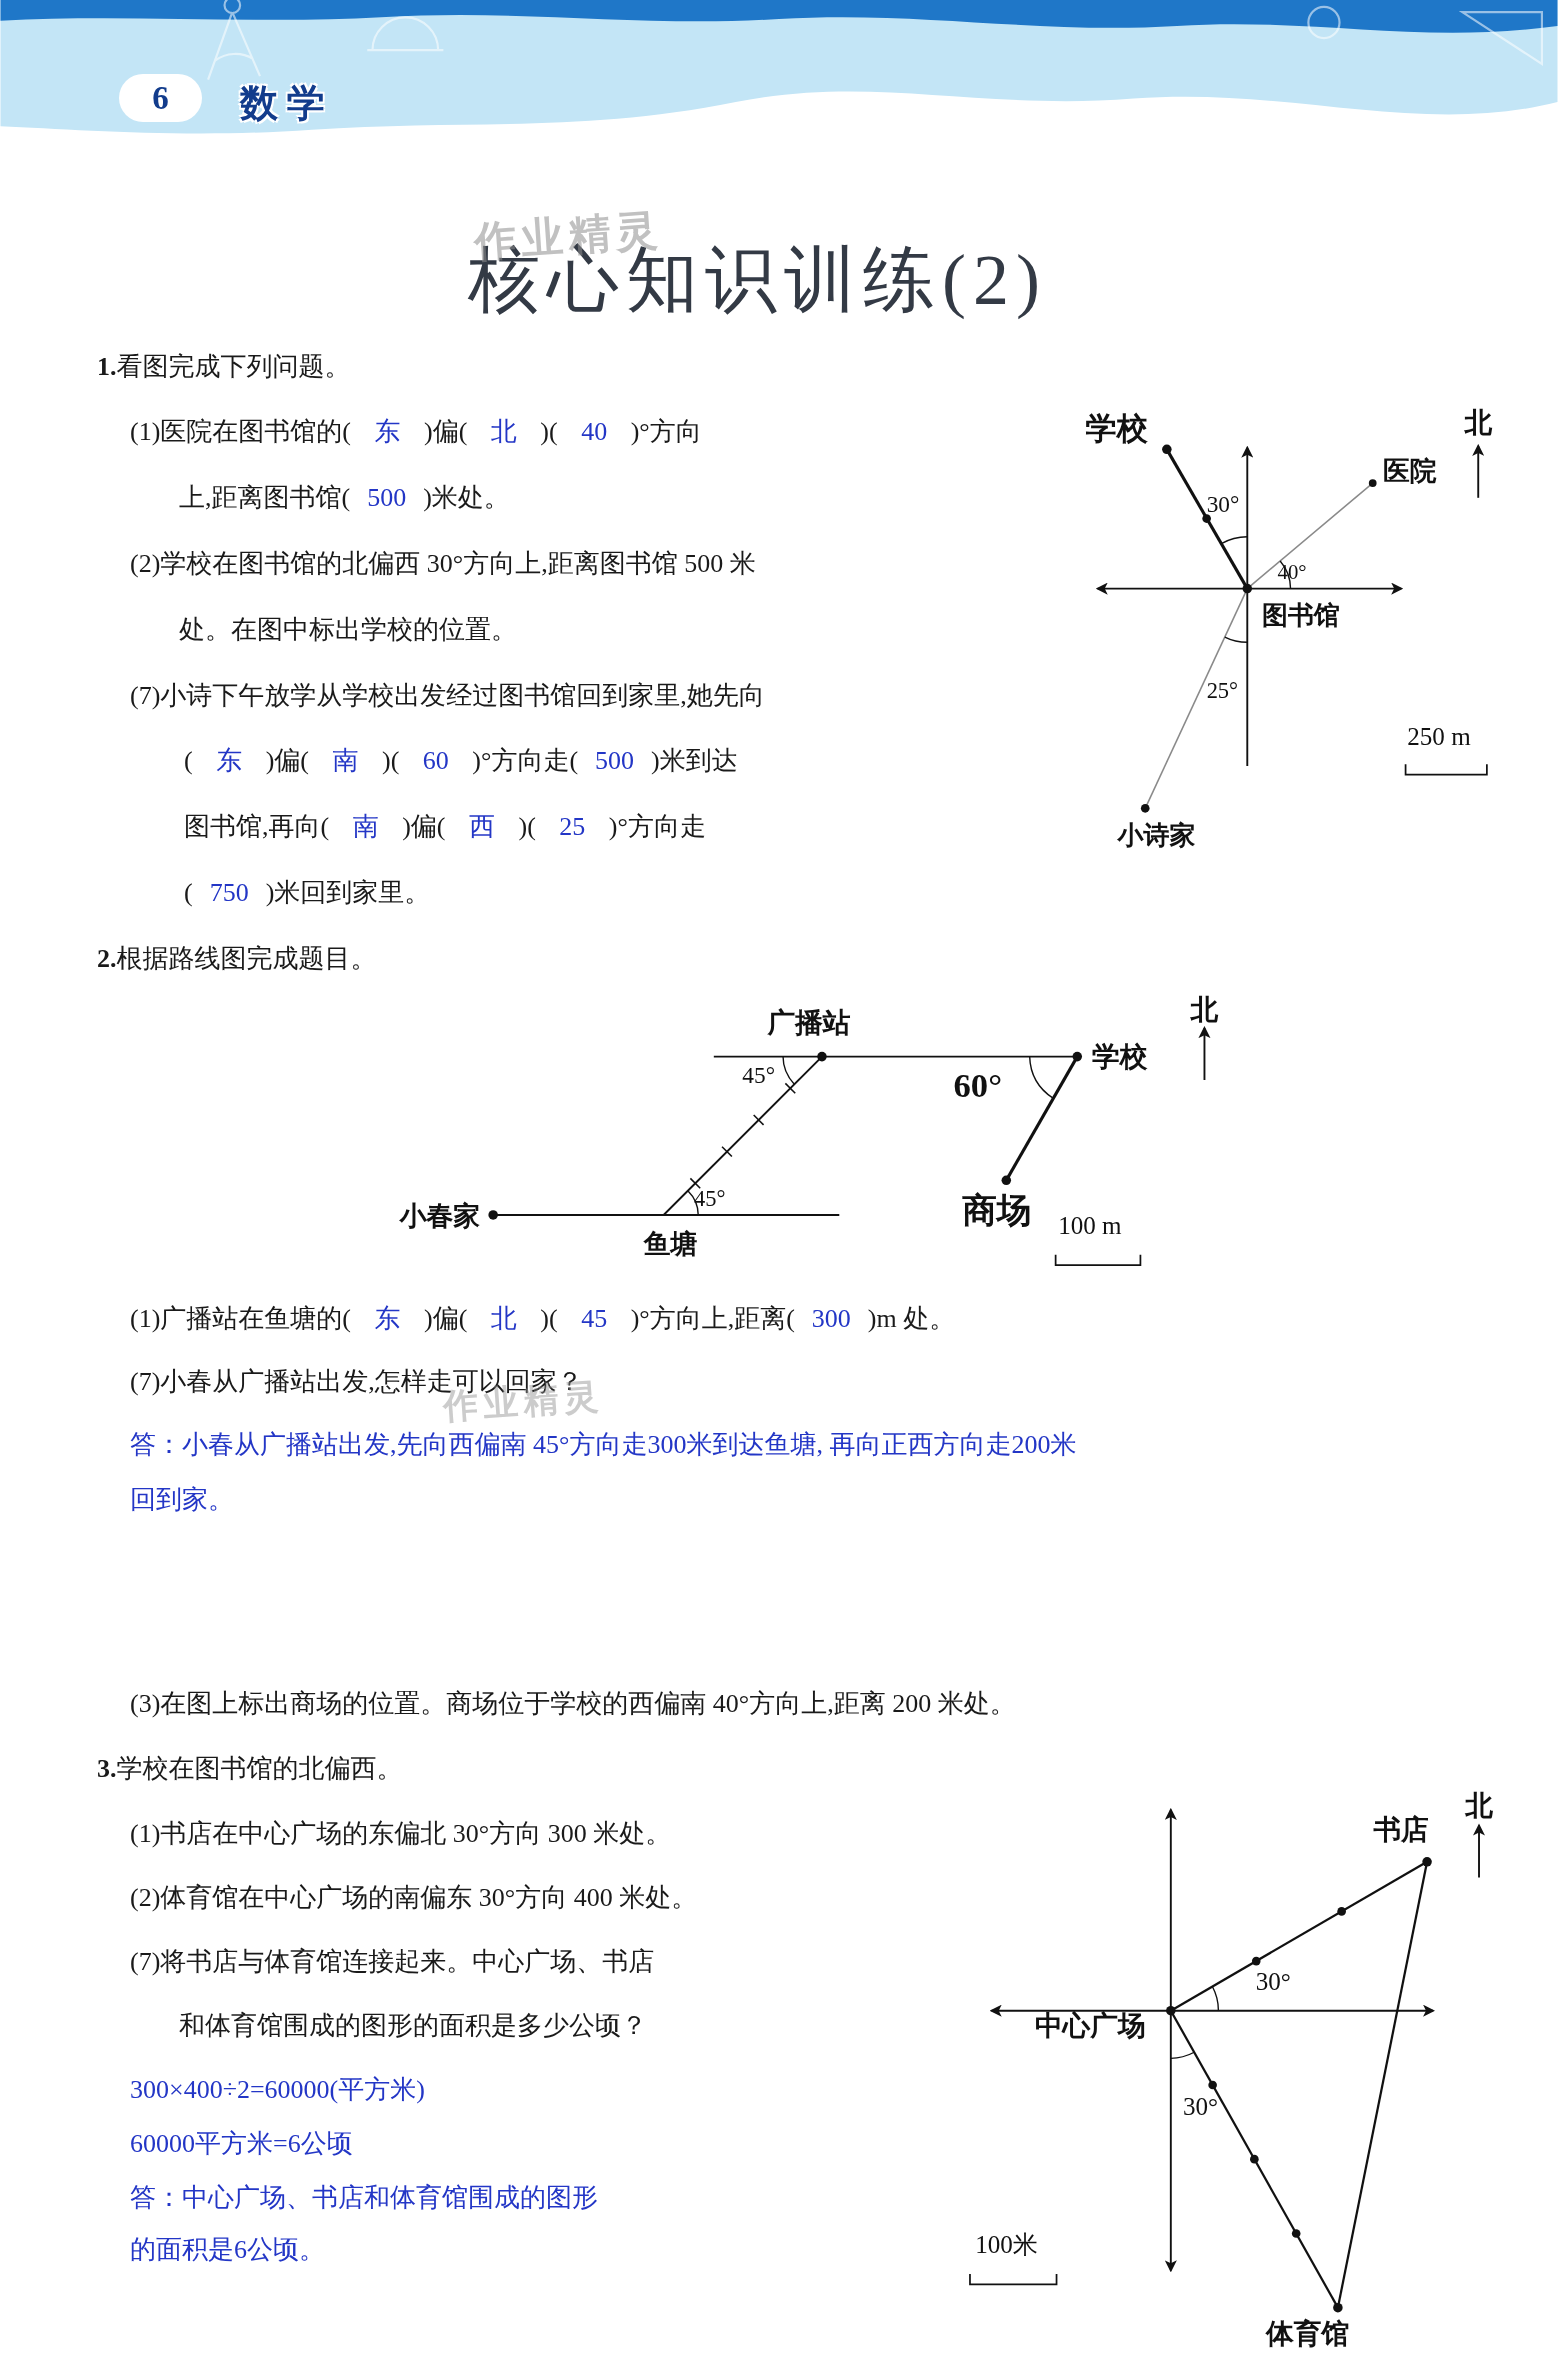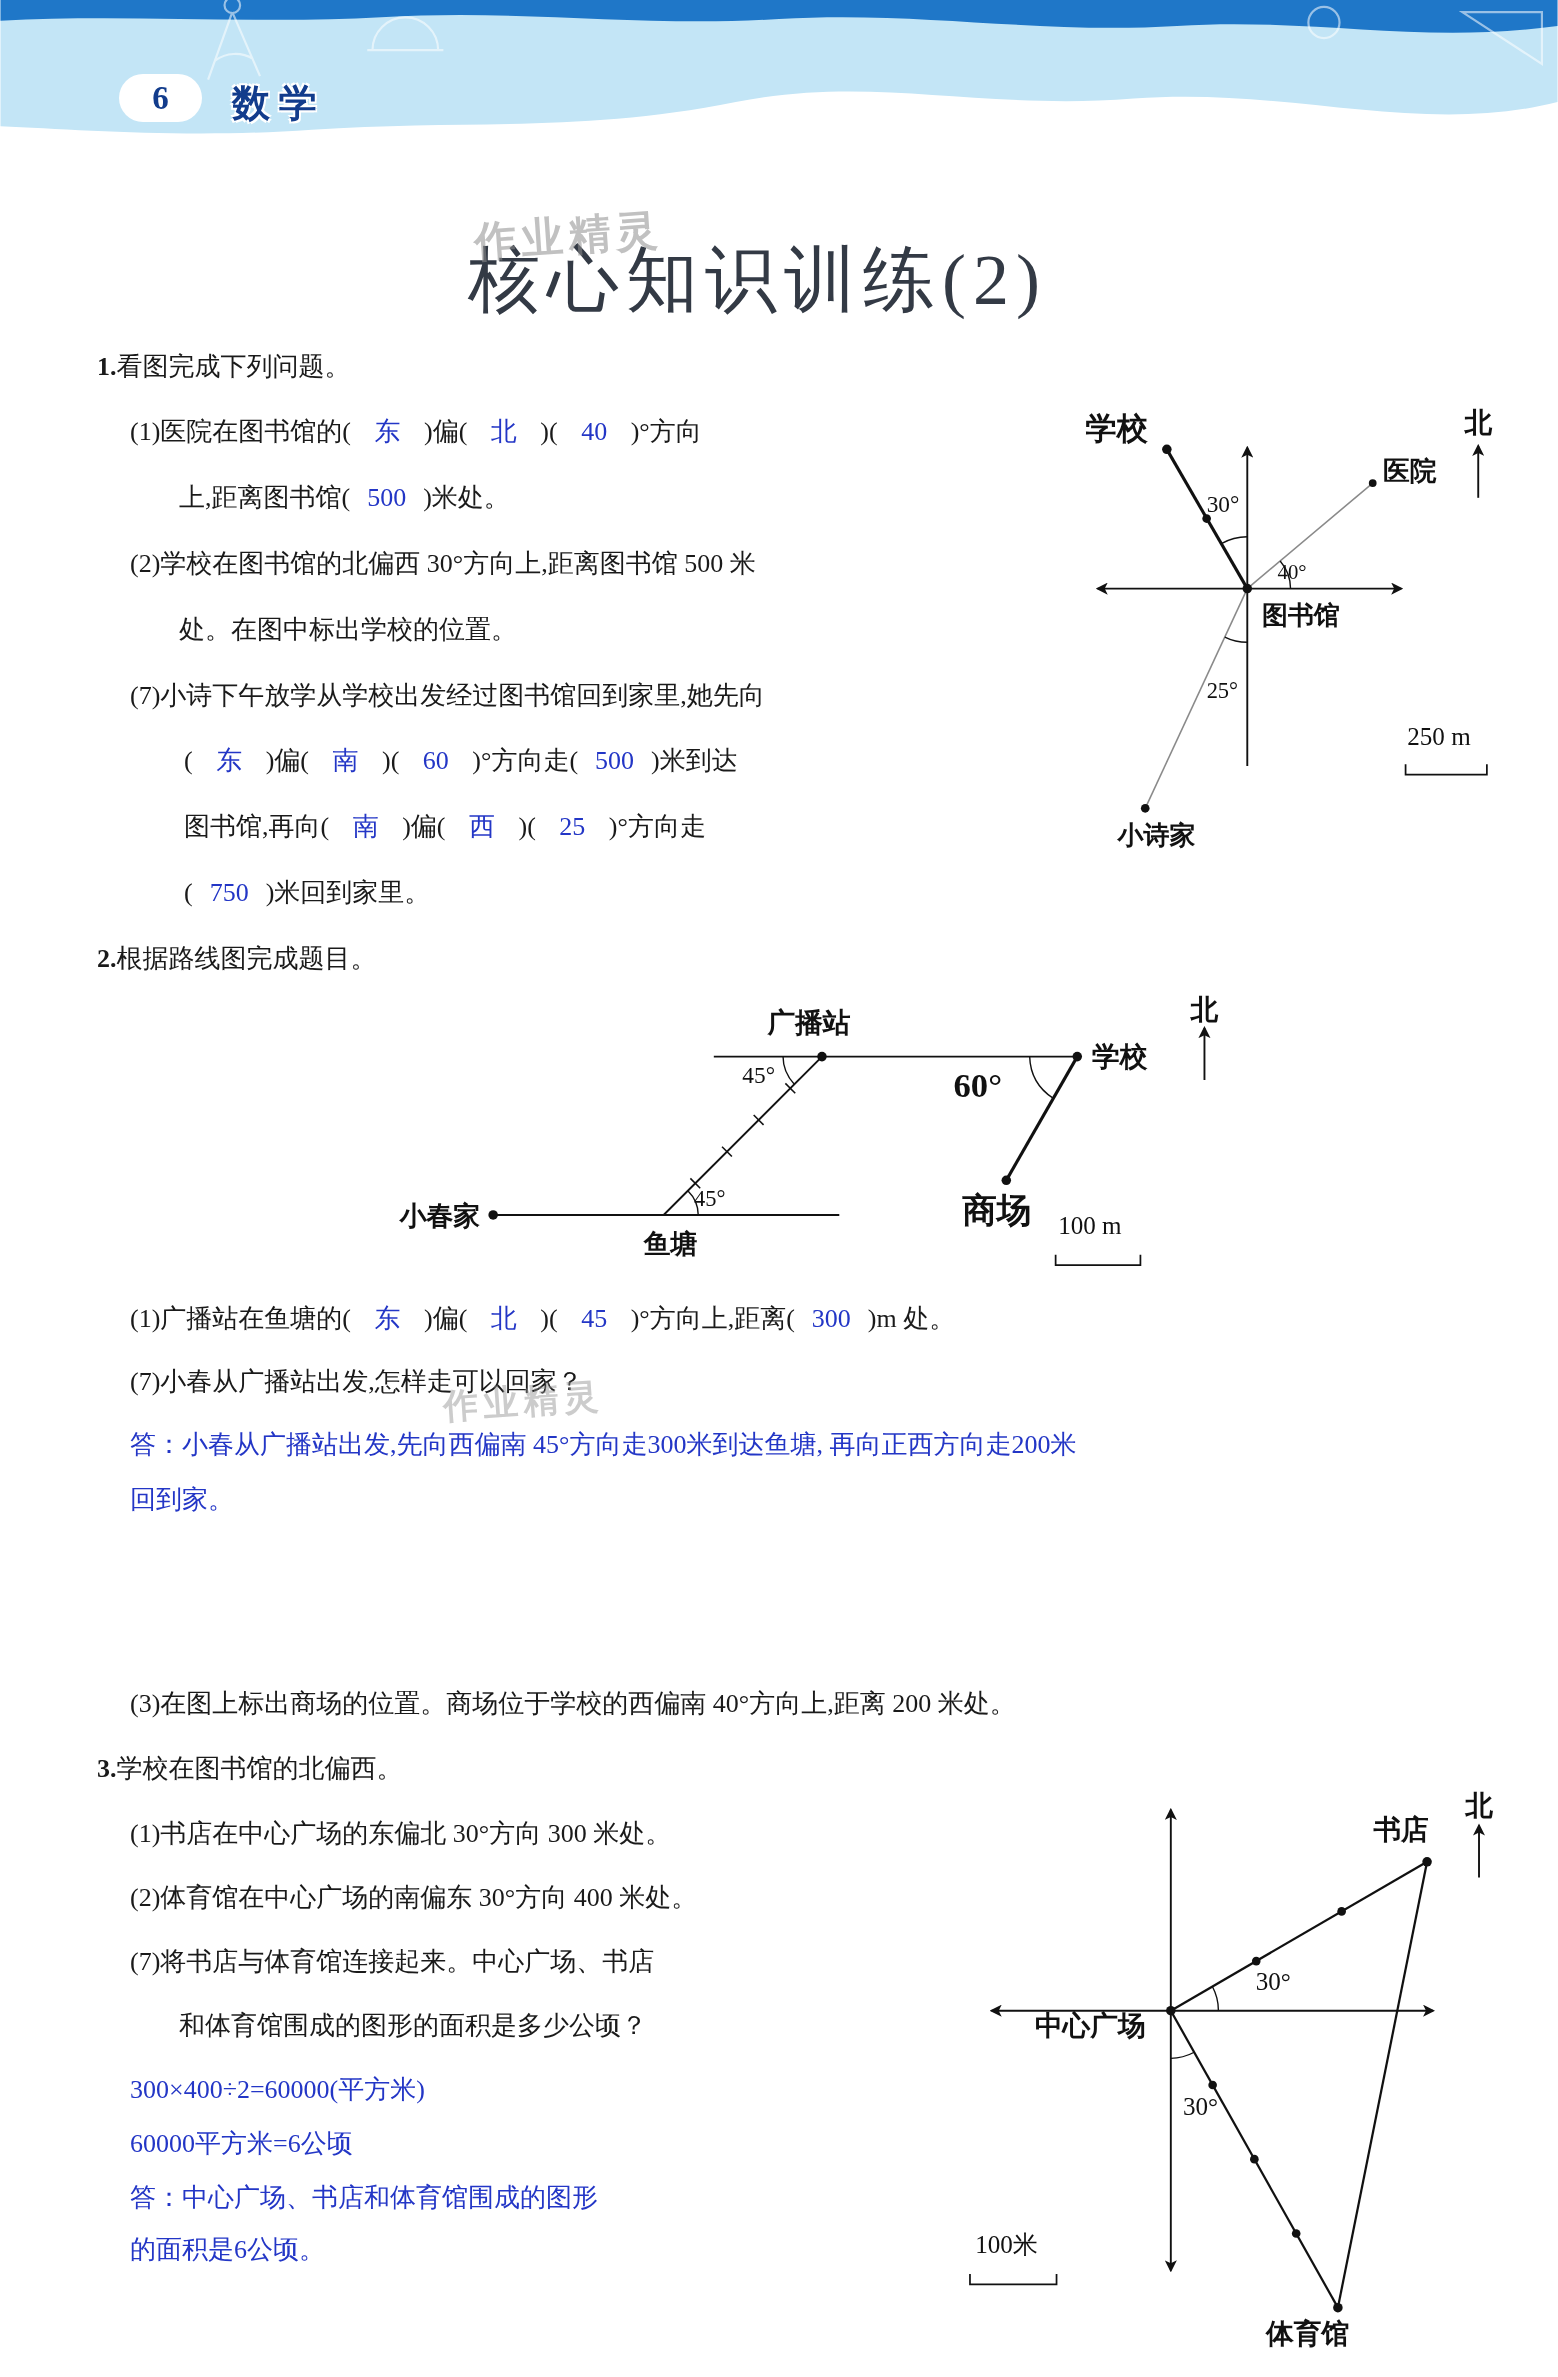--- a/index.html
+++ b/index.html
@@ -14,21 +14,21 @@
   .line .blue{color:var(--c-answer,#2336c6)}
   .diag{position:absolute}
   svg text{font-family:"Liberation Serif","DejaVu Serif",serif;fill:#111}
   .wm{position:absolute;color:#8f8f8f;opacity:.55;font-weight:bold;letter-spacing:5.2px;z-index:6;pointer-events:none}
   .pagenum{
     position:absolute;left:119px;top:74px;width:83px;height:48px;background:#fff;border-radius:24px;
     display:flex;align-items:center;justify-content:center;z-index:3;
     font-size:33px;font-weight:bold;color:var(--c-navy,#123c8c);
   }
   .subject{
-    position:absolute;left:232px;top:78px;z-index:3;font-size:38px;font-weight:bold;letter-spacing:8.7px;
+    position:absolute;left:240px;top:78px;z-index:3;font-size:38px;font-weight:bold;letter-spacing:8.7px;
     color:var(--c-navy,#123c8c);
     text-shadow:-1.7px -1.7px 0 #fff,1.7px -1.7px 0 #fff,-1.7px 1.7px 0 #fff,1.7px 1.7px 0 #fff;
     text-align:right;
   }
   .title{
     position:absolute;left:468px;top:232px;z-index:2;font-size:72px;font-weight:normal;letter-spacing:7px;
     color:var(--c-title,#333a45);
   }
 </style>
 </head>

